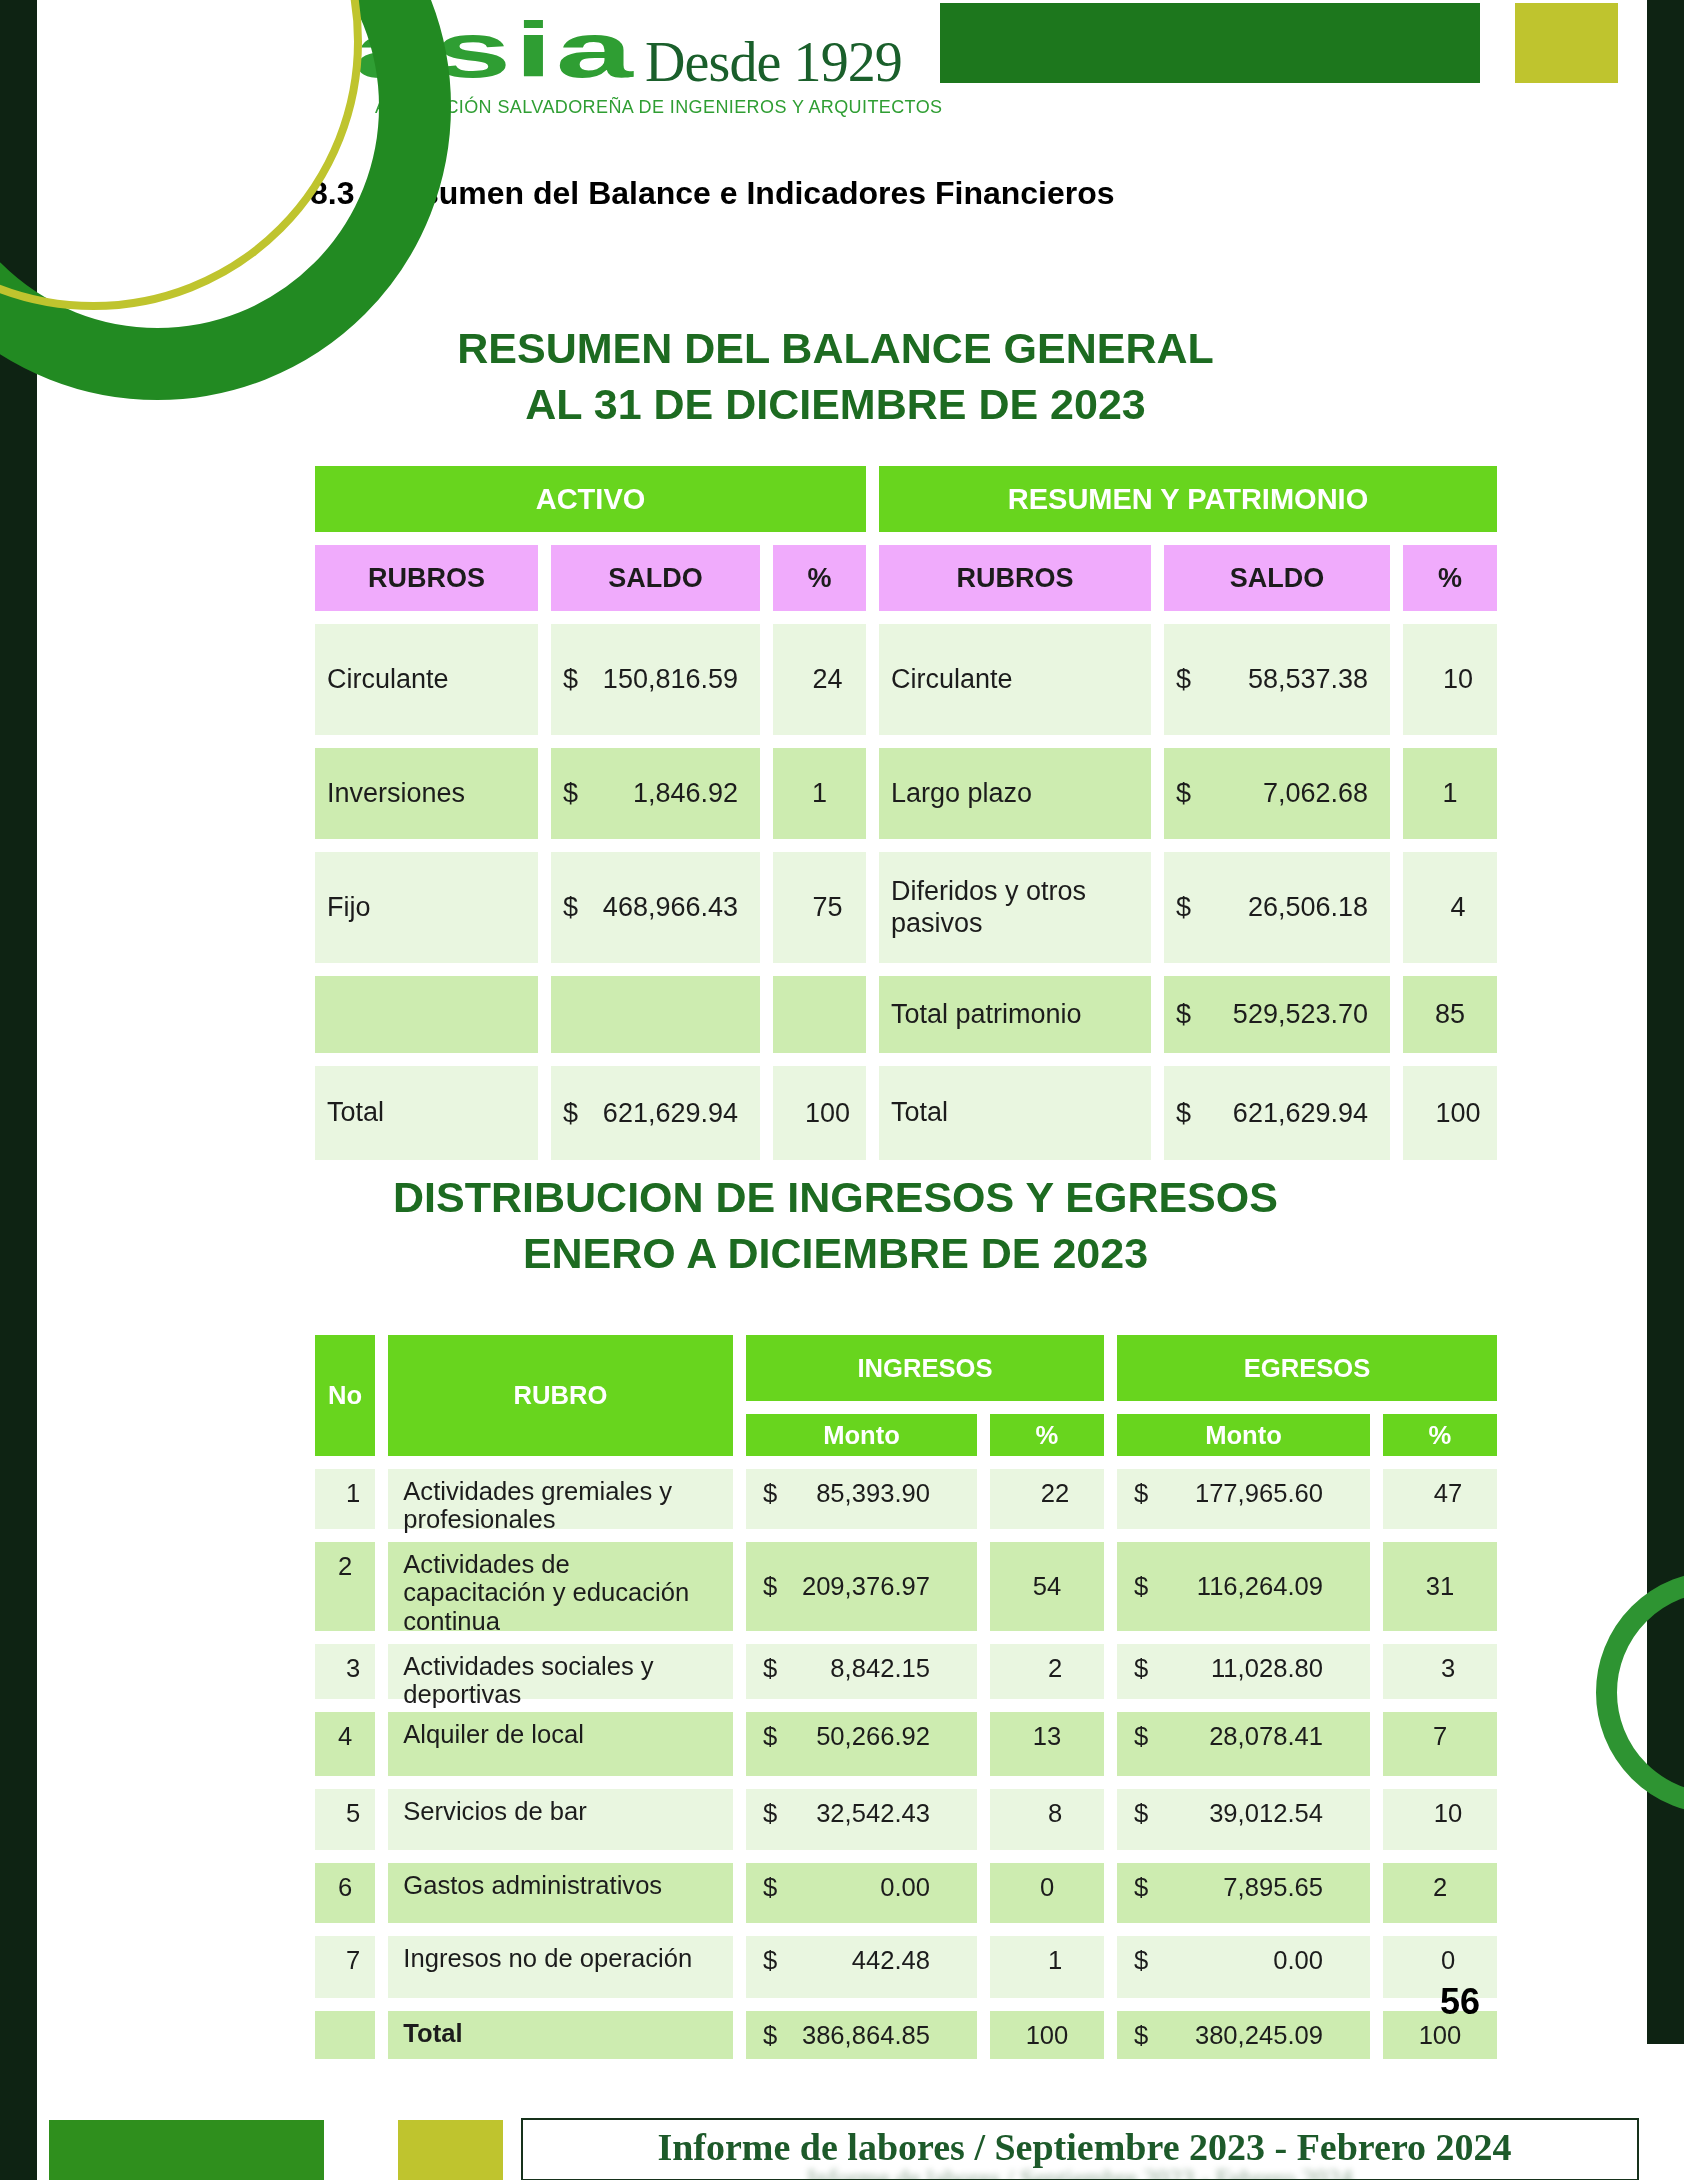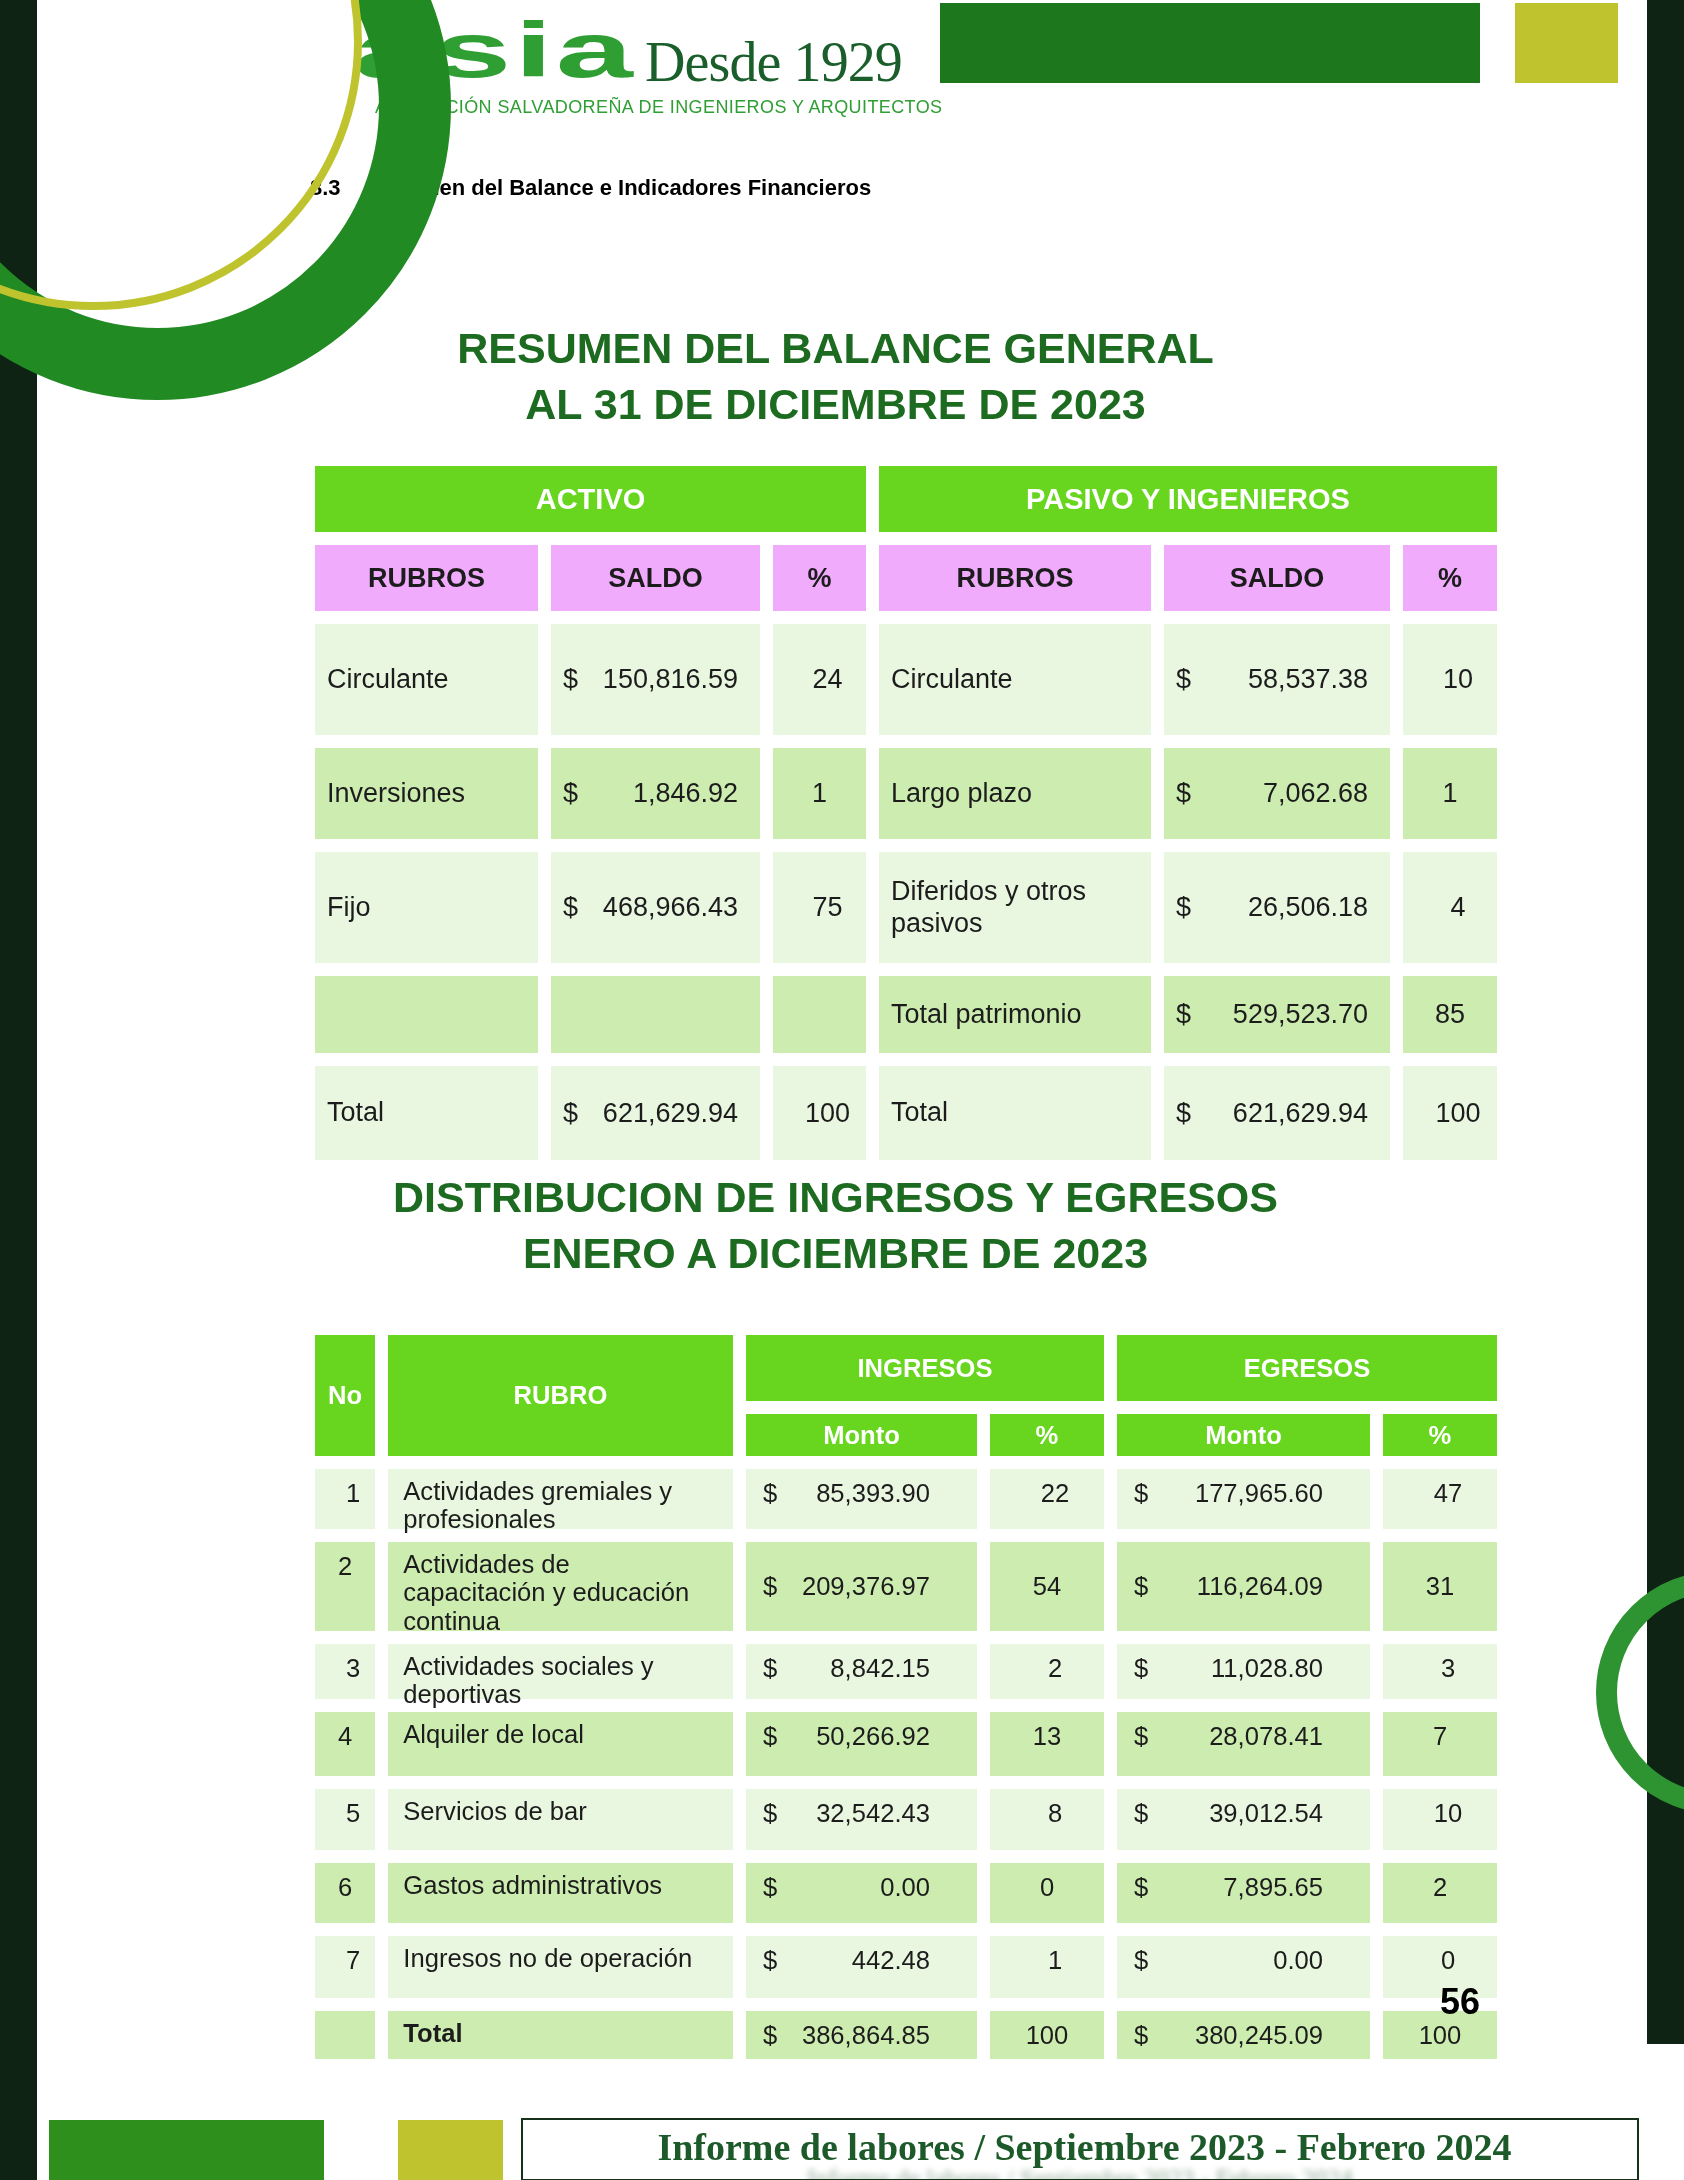--- a/index.html
+++ b/index.html
@@ -21,21 +21,21 @@
   #footer-green-rect{position:absolute;left:49px;top:2120px;width:275px;height:60px;background:#2f8f1d;}
   #footer-yellow-rect{position:absolute;left:398px;top:2120px;width:105px;height:60px;background:#bfc42e;}
   
   #brand-name{left:354px;top:12px;font-size:77px;font-weight:700;letter-spacing:1.7px;
     color:#2f9e33;transform:scaleX(1.8);transform-origin:left top;line-height:1;}
   #brand-since{left:645px;top:34px;font-family:"Liberation Serif", serif;font-size:56px;
     letter-spacing:-0.9px;color:#1a5f2b;line-height:1;}
   #brand-subtitle{left:375px;top:97px;width:503px;text-align:center;font-size:18px;
     letter-spacing:0.4px;color:#2f9e33;white-space:nowrap;}
   
-  #section-heading{left:310px;top:175px;font-size:22px;font-weight:700;color:#000;
+  #section-heading{left:310px;top:175px;font-size:32px;font-weight:700;color:#000;
     display:flex;gap:25.6px;white-space:nowrap;}
   .big-title{left:271px;width:1129px;text-align:center;color:#1d6b21;font-weight:700;
     font-size:43px;line-height:56px;letter-spacing:0;}
   #balance-title{top:320px;}
   #distribution-title{top:1169px;}
   
   .t{position:absolute;display:grid;gap:13px;background:#fff;margin-left:44px;}
   .c{display:flex;align-items:center;font-size:27px;}
   .g{background:#68d51e;color:#fff;font-weight:700;justify-content:center;align-items:center;}
   .hdr{background:#f0abfc;font-weight:700;justify-content:center;}
@@ -91,21 +91,21 @@
   <span>Resumen del Balance e Indicadores Financieros</span>
 </div>
 
 <div class="abs big-title" id="balance-title">
   <div>RESUMEN DEL BALANCE GENERAL</div>
   <div>AL 31 DE DICIEMBRE DE 2023</div>
 </div>
 
 <div class="t" id="balance-table">
   <div class="c g s3">ACTIVO</div>
-  <div class="c g s3">PASIVO Y INGENIEROS</div>
+  <div class="c g s3">RESUMEN Y PATRIMONIO</div>
 
   <div class="c hdr">RUBROS</div>
   <div class="c hdr">SALDO</div>
   <div class="c hdr">%</div>
   <div class="c hdr">RUBROS</div>
   <div class="c hdr">SALDO</div>
   <div class="c hdr">%</div>
 
   <div class="c light ru">Circulante</div>
   <div class="c light mo">

